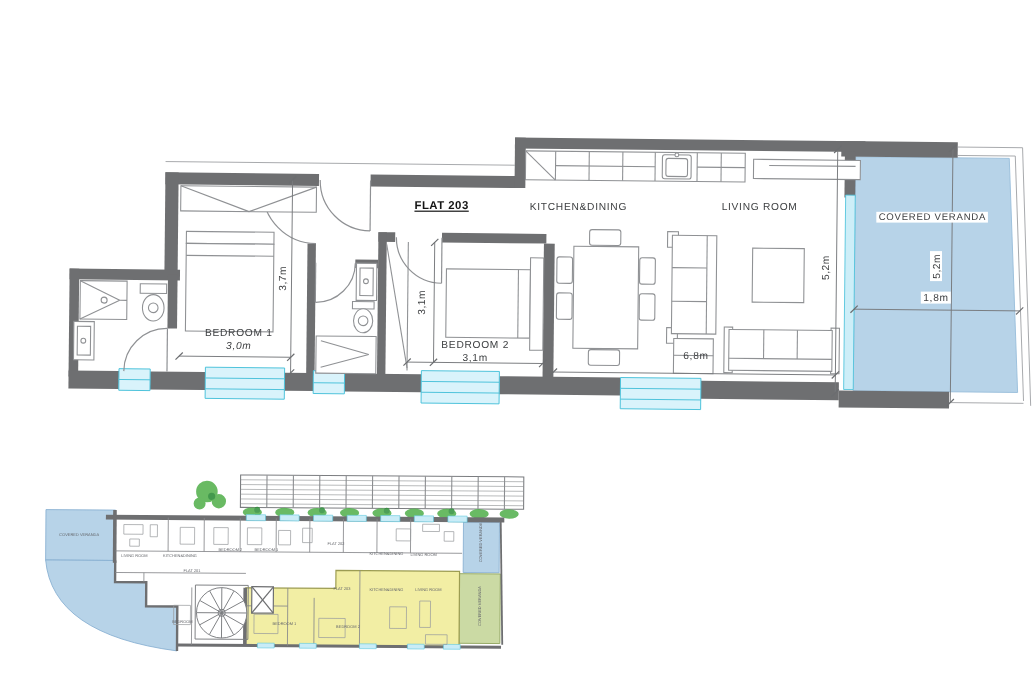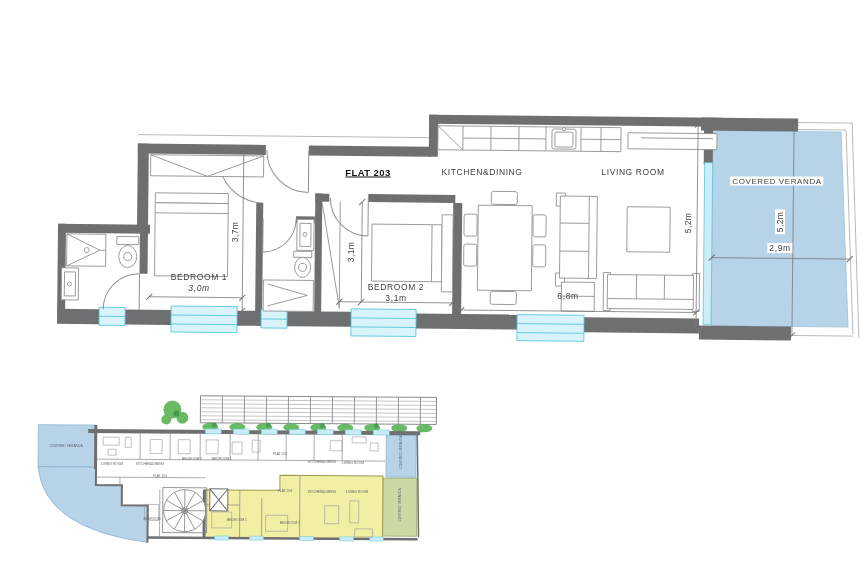--- a/index.html
+++ b/index.html
@@ -364,24 +364,24 @@
 
   <div class="hlabel" style="left:199px;top:277px;">BEDROOM 1</div>
   <div class="hlabel" style="left:199px;top:288px;font-style:italic;">3,0m</div>
   <div class="vlabel" style="left:235px;top:232px;">3,7m</div>
 
   <div class="hlabel" style="left:396px;top:287px;">BEDROOM 2</div>
   <div class="hlabel" style="left:396px;top:298px;">3,1m</div>
   <div class="vlabel" style="left:351px;top:252px;">3,1m</div>
 
   <div class="vlabel" style="left:688px;top:223px;">5,2m</div>
-  <div class="hlabel" style="left:568px;top:296px;">6,8m</div>
+  <div class="hlabel" style="left:580px;top:296px;">6,8m</div>
 
   <div class="vlabel chip" style="left:780px;top:222px;">5,2m</div>
-  <div class="hlabel chip" style="left:780px;top:248px;">2,9m</div>
+  <div class="hlabel chip" style="left:780px;top:248px;">1,8m</div>
 
   <div class="mini-label" style="left:66px;top:446px;">COVERED VERANDA</div>
   <div class="mini-label" style="left:112px;top:464px;">LIVING ROOM</div>
   <div class="mini-label" style="left:150px;top:464px;">KITCHEN&amp;DINING</div>
   <div class="mini-label" style="left:192px;top:459px;">BEDROOM 2</div>
   <div class="mini-label" style="left:222px;top:459px;">BEDROOM 1</div>
   <div class="mini-label" style="left:160px;top:476px;">FLAT 201</div>
   <div class="mini-label" style="left:280px;top:454px;">FLAT 202</div>
   <div class="mini-label" style="left:322px;top:462px;">KITCHEN&amp;DINING</div>
   <div class="mini-label" style="left:353px;top:463px;">LIVING ROOM</div>

